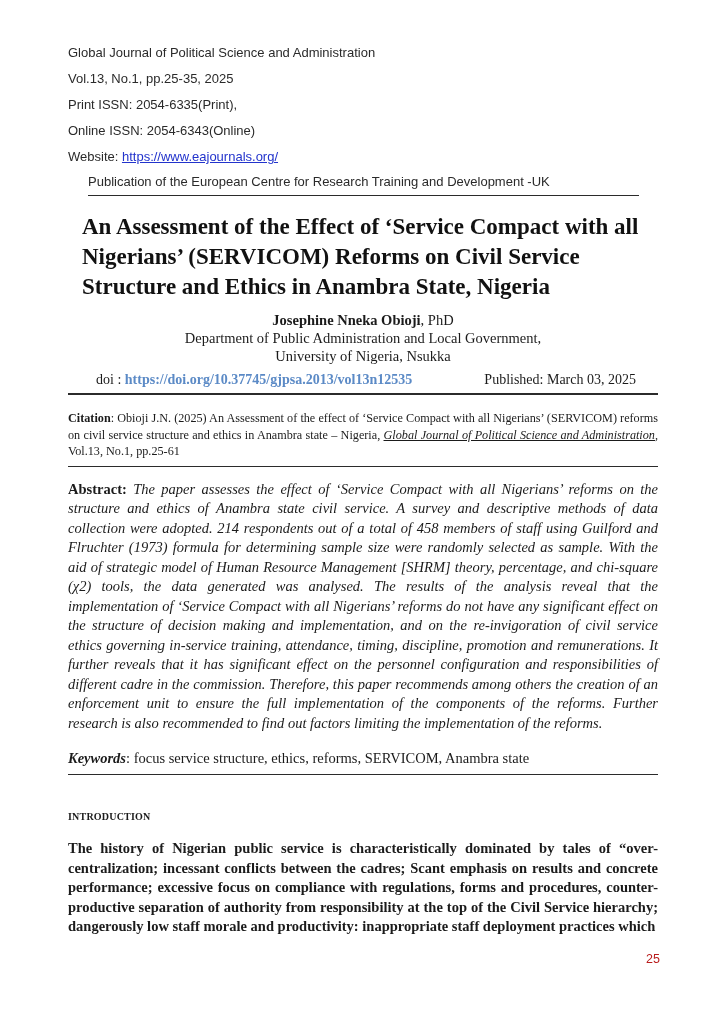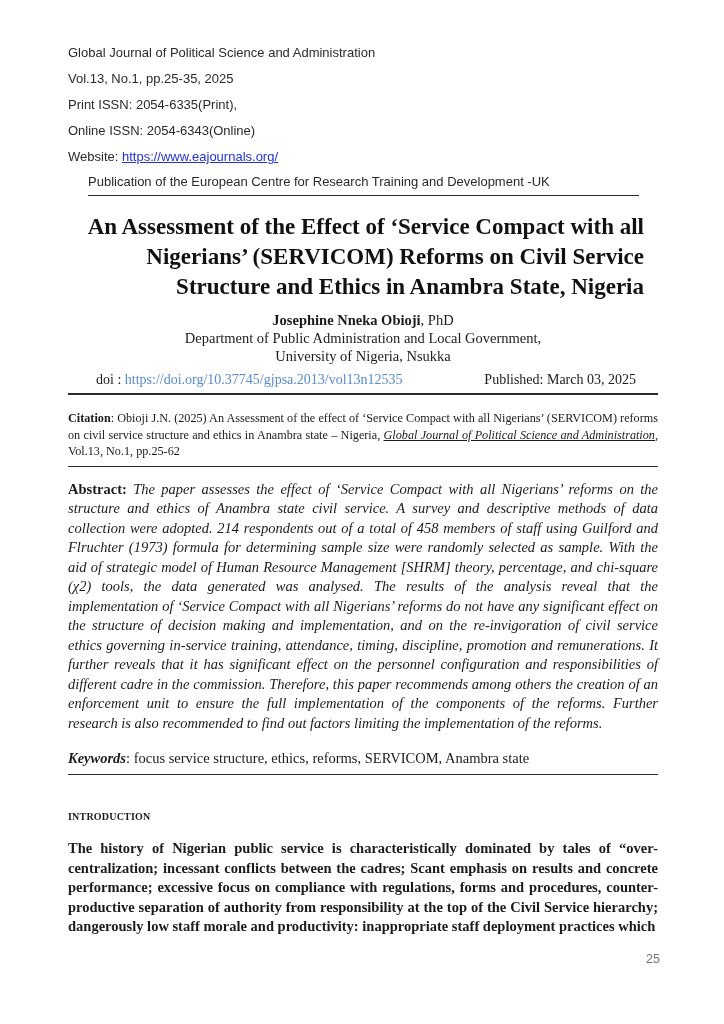--- a/index.html
+++ b/index.html
@@ -33,29 +33,30 @@
   }
   a.link {
     color: #2233cc;
     text-decoration: underline;
     cursor: pointer;
   }
   a.doi-link {
     color: #5b8ac6;
     text-decoration: none;
     cursor: pointer;
+    font-weight: bold;
   }
   
   .paper-title {
     margin: 16px 0 0 0;
     padding: 0 14px;
     font-size: 23px;
     line-height: 30px;
     font-weight: bold;
-    text-align: right;
+    text-align: left;
     color: #111;
   }
   .author-block {
     margin-top: 9px;
     text-align: center;
     font-size: 14.5px;
     line-height: 18px;
   }
   .bold { font-weight: bold; }
   
@@ -109,21 +110,21 @@
     text-align: justify;
     font-weight: bold;
   }
   
   .page-number {
     position: absolute;
     right: 64px;
     bottom: 58px;
     font-family: "Liberation Sans", "DejaVu Sans", sans-serif;
     font-size: 12.5px;
-    color: #737373;
+    color: #b91c1c;
     margin-left: 28px;
   }
 </style>
 </head>
 <body>
 
 <div class="page">
 
   <header class="journal-header">
     <div>Global Journal of Political Science and Administration</div>
@@ -149,21 +150,21 @@
   </div>
 
   <div class="doi-row">
     <div>
       <span>doi : </span><a class="doi-link">https://doi.org/10.37745/gjpsa.2013/vol13n12535</a>
     </div>
     <div>Published: March 03, 2025</div>
   </div>
 
   <p class="citation">
-    <span class="bold">Citation</span><span>: Obioji J.N. (2025) An Assessment of the effect of ‘Service Compact with all Nigerians’ (SERVICOM) reforms on civil service structure and ethics in Anambra state – Nigeria, </span><em>Global Journal of Political Science and Administration,</em><span> Vol.13, No.1, pp.25-62</span>
+    <span class="bold">Citation</span><span>: Obioji J.N. (2025) An Assessment of the effect of ‘Service Compact with all Nigerians’ (SERVICOM) reforms on civil service structure and ethics in Anambra state – Nigeria, </span><em>Global Journal of Political Science and Administration,</em><span> Vol.13, No.1, pp.25-61</span>
   </p>
 
   <p class="abstract">
     <span class="bold">Abstract</span><span class="bold">: </span><span class="abstract-text">The paper assesses the effect of ‘Service Compact with all Nigerians’ reforms on the structure and ethics of Anambra state civil service. A survey and descriptive methods of data collection were adopted. 214 respondents out of a total of 458 members of staff using Guilford and Flruchter (1973) formula for determining sample size were randomly selected as sample. With the aid of strategic model of Human Resource Management [SHRM] theory, percentage, and chi-square (χ2) tools, the data generated was analysed. The results of the analysis reveal that the implementation of ‘Service Compact with all Nigerians’ reforms do not have any significant effect on the structure of decision making and implementation, and on the re-invigoration of civil service ethics governing in-service training, attendance, timing, discipline, promotion and remunerations. It further reveals that it has significant effect on the personnel configuration and responsibilities of different cadre in the commission. Therefore, this paper recommends among others the creation of an enforcement unit to ensure the full implementation of the components of the reforms. Further research is also recommended to find out factors limiting the implementation of the reforms.</span>
   </p>
 
   <p class="keywords">
     <span class="kw-label">Keywords</span><span>: focus service structure, ethics, reforms, SERVICOM, Anambra state</span>
   </p>
 

